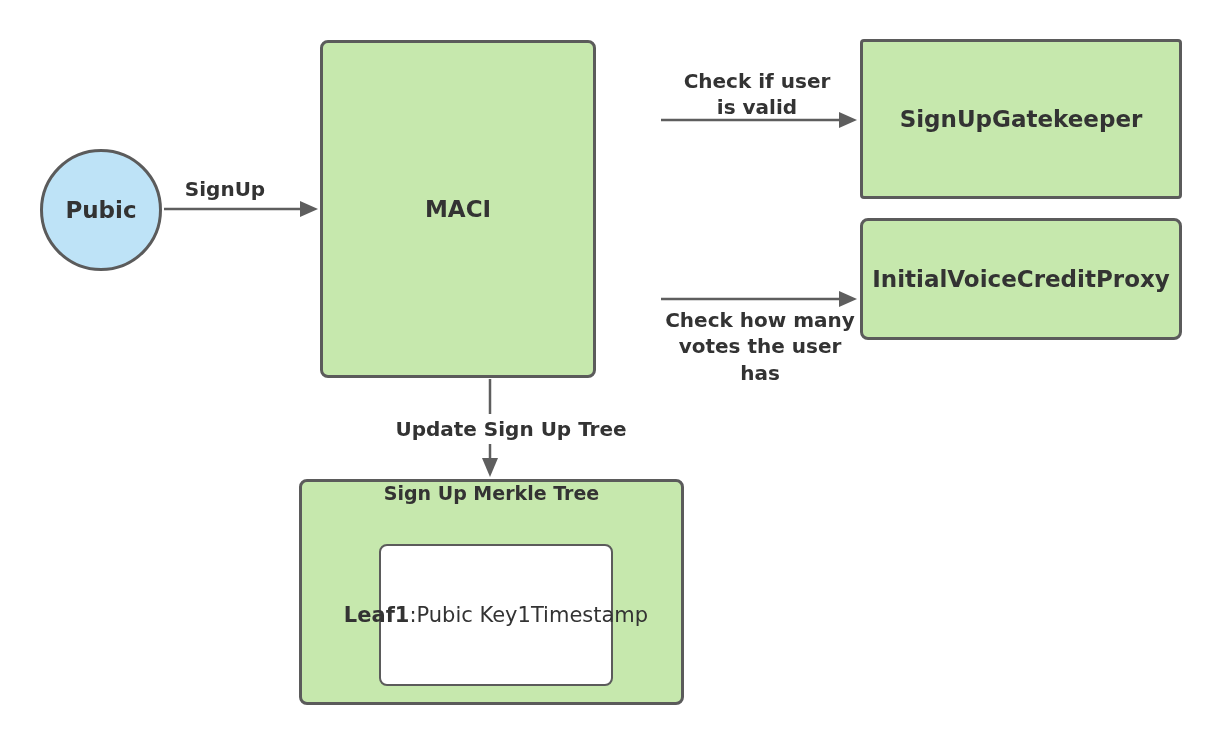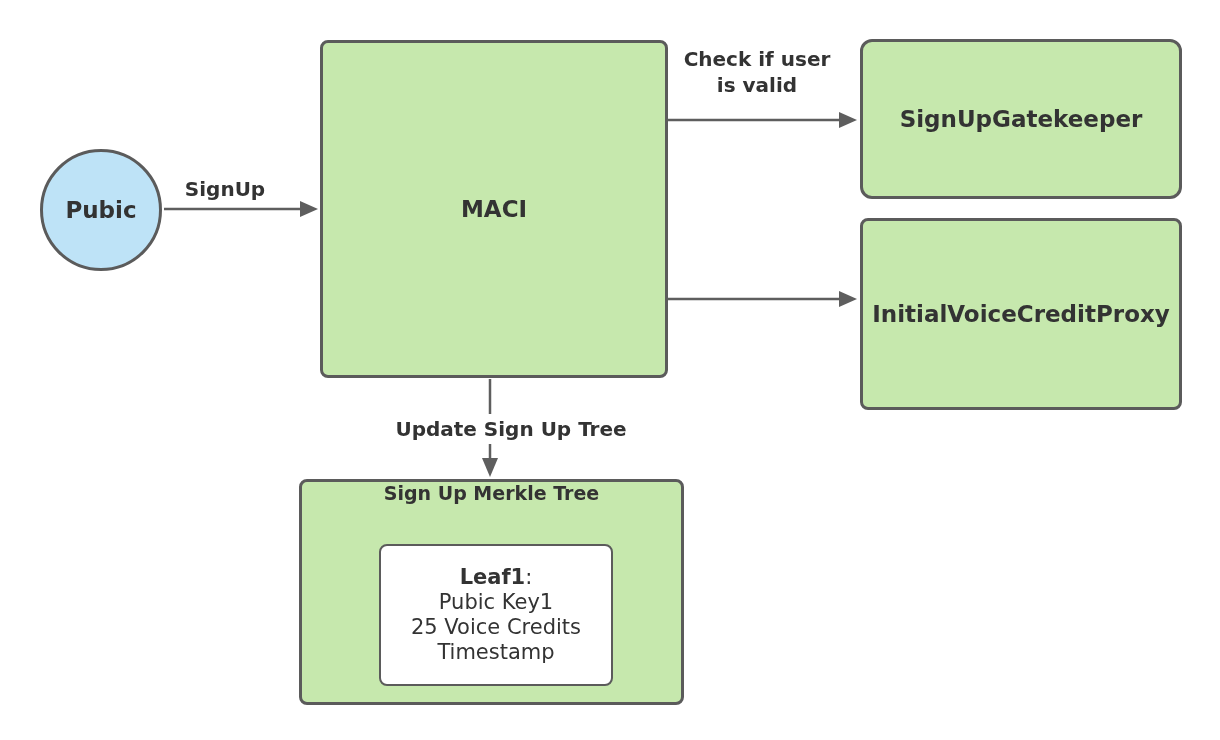--- a/index.html
+++ b/index.html
@@ -50,36 +50,36 @@
     left: 40px;
     top: 149px;
     width: 122px;
     height: 122px;
     border-radius: 50%;
     background: var(--node-blue-fill, #bee3f7);
   }
   .node-maci {
     left: 320px;
     top: 40px;
-    width: 348px;
+    width: 276px;
     height: 338px;
     border-radius: 8px;
   }
   .node-gatekeeper {
     left: 860px;
     top: 39px;
     width: 322px;
     height: 160px;
-    border-radius: 12px;
+    border-radius: 4px;
   }
   .node-proxy {
     left: 860px;
     top: 218px;
     width: 322px;
-    height: 192px;
+    height: 122px;
     border-radius: 8px;
   }
   .node-merkle {
     left: 299px;
     top: 479px;
     width: 385px;
     height: 226px;
     border-radius: 8px;
     display: block;
   }
@@ -94,21 +94,21 @@
     position: absolute;
     box-sizing: border-box;
     left: 77px;
     top: 62px;
     width: 234px;
     height: 142px;
     background: var(--leaf-fill, #ffffff);
     border: 2.5px solid var(--node-border, #5b5b5b);
     border-radius: 8px;
     display: flex;
-    flex-direction: column;
+    flex-direction: row;
     align-items: center;
     justify-content: center;
     text-align: center;
   }
   .leaf-line {
     font-size: 21px;
     line-height: 25px;
     color: var(--text-color, #333333);
     white-space: nowrap;
   }
@@ -124,21 +124,21 @@
     color: var(--text-color, #333333);
     white-space: pre-line;
   }
   .label-signup {
     left: 150px;
     top: 176px;
     width: 150px;
   }
   .label-check-valid {
     left: 657px;
-    top: 46px;
+    top: 68px;
     width: 200px;
   }
   .label-check-votes {
     left: 650px;
     top: 307px;
     width: 220px;
   }
   .label-update-tree {
     left: 391px;
     top: 414px;
@@ -185,23 +185,25 @@
 
   <div class="node node-proxy">
     <span class="node-title">InitialVoiceCreditProxy</span>
   </div>
 
   <div class="node node-merkle">
     <div class="merkle-title">Sign Up Merkle Tree</div>
     <div class="leaf-card">
       <div class="leaf-line"><span class="leaf-name">Leaf1</span><span>:</span></div>
       <div class="leaf-line">Pubic Key1</div>
-      <div class="leaf-line">25 Voice Credits</div>
       <div class="leaf-line">Timestamp</div>
     </div>
   </div>
 
   <div class="edge-label label-signup">SignUp</div>
   <div class="edge-label label-check-valid">Check if user
 is valid</div>
+  <div class="edge-label label-check-votes">Check how many
+votes the user
+has</div>
   <div class="edge-label label-update-tree">Update Sign Up Tree</div>
 
 </div>
 
 </body></html>

